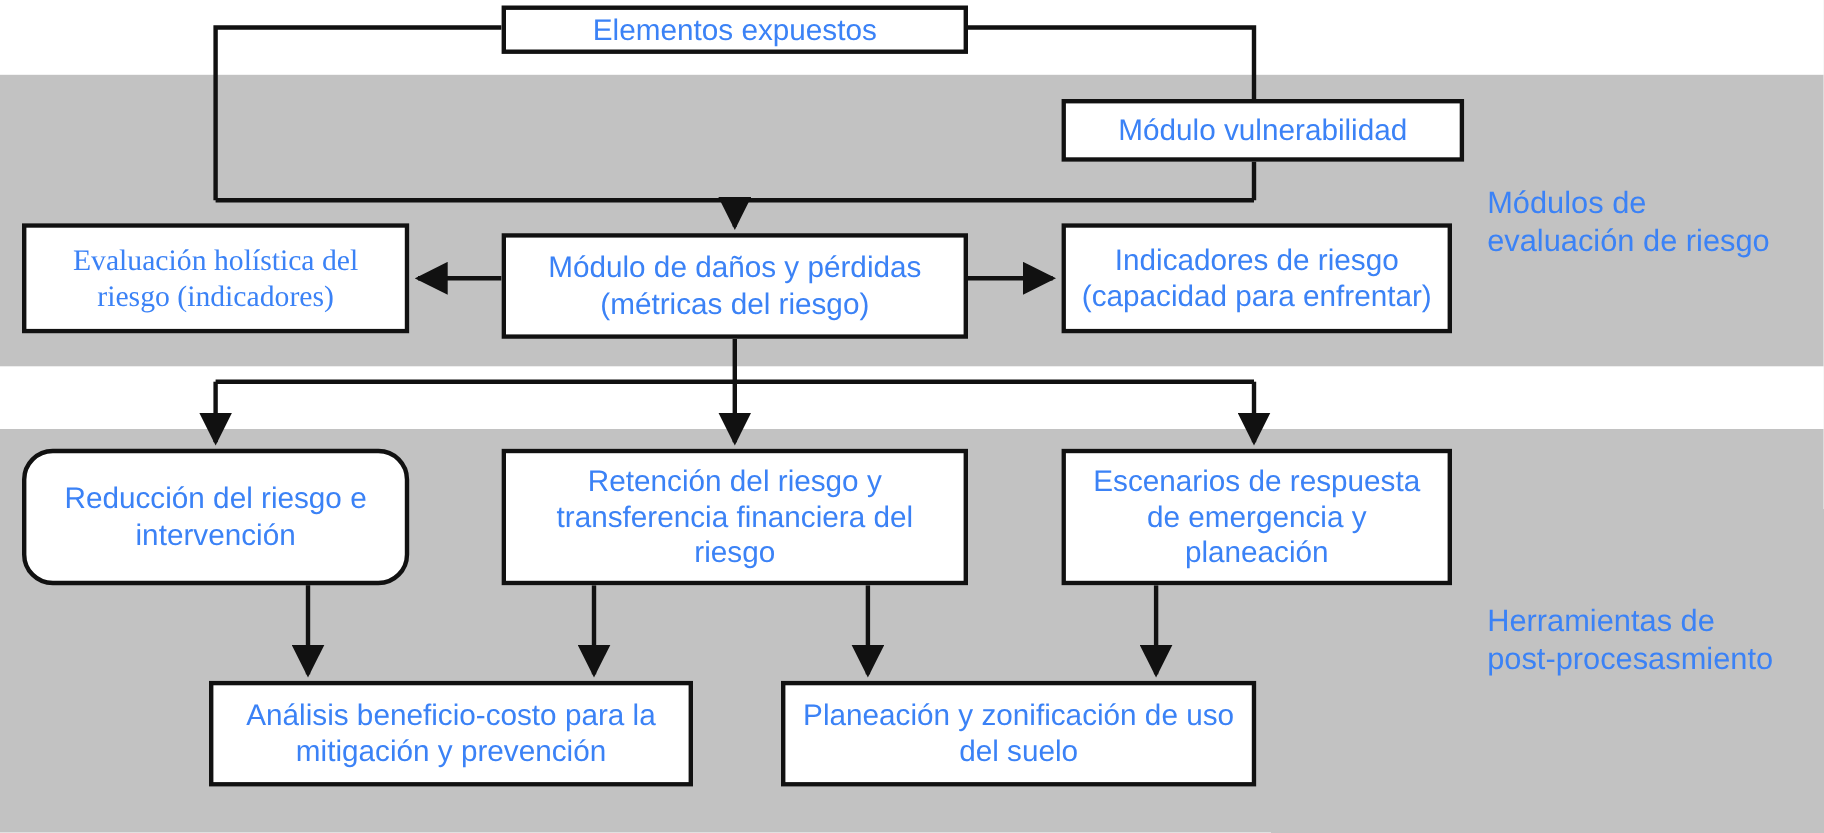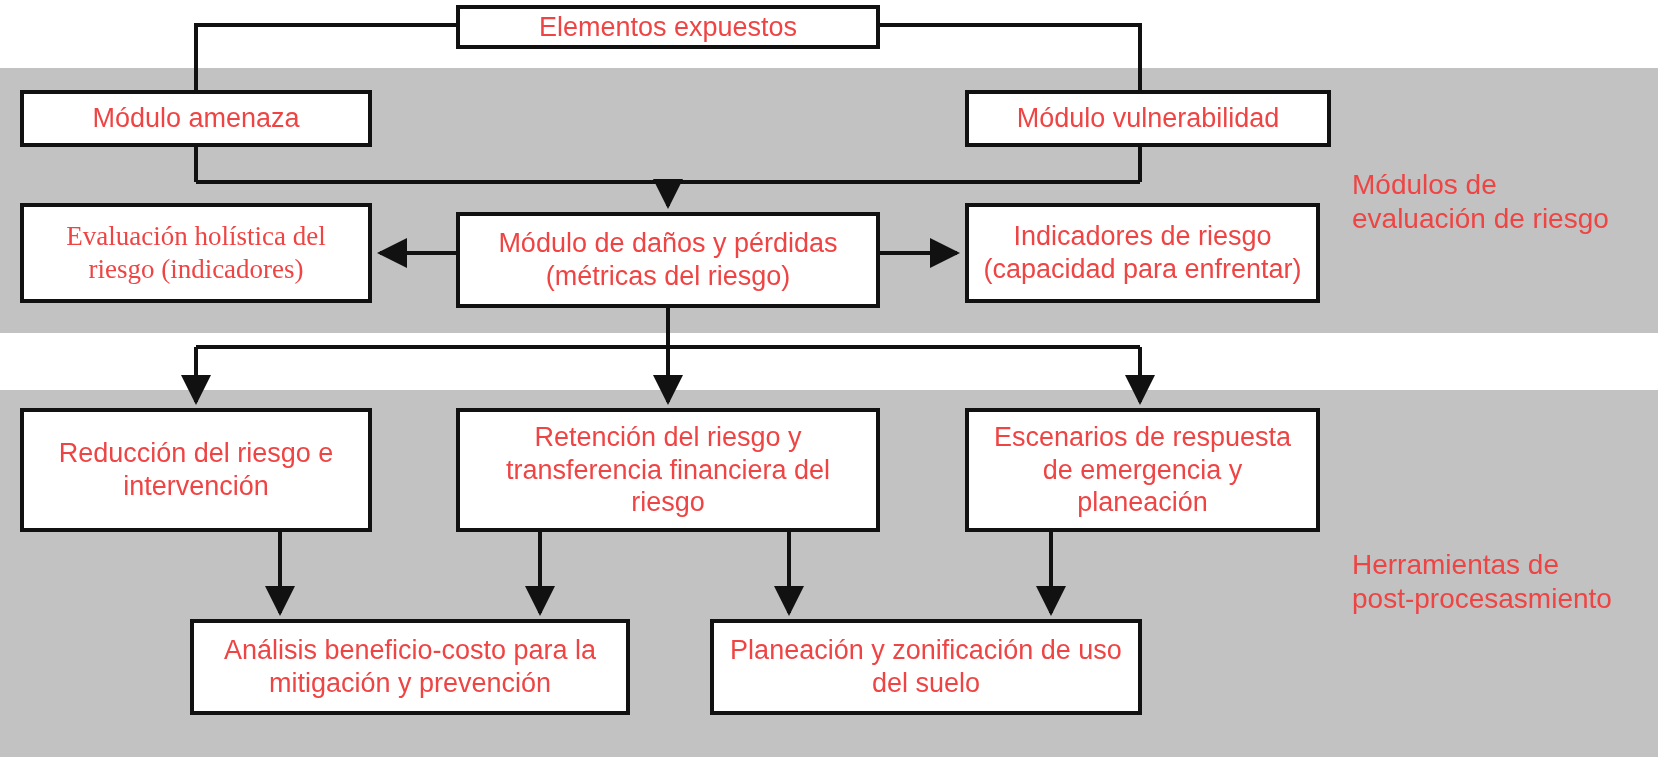--- a/index.html
+++ b/index.html
@@ -8,21 +8,21 @@
     --box_fill:#ffffff;
     --line:#111111;
   }
   html,body{margin:0;padding:0;background:#e8e8e8;}
   .stage{
     position:relative;
     width:1658px;height:757px;
     background:var(--background);
     overflow:hidden;
     font-family:"Liberation Sans","DejaVu Sans",sans-serif;
-    color:#ef4444;
+    color:#3b82f6;
   }
   .band{position:absolute;left:0;width:1658px;background:var(--band);z-index:0;}
   .band.eval{top:68px;height:265px;}
   .band.post{top:390px;height:367px;}
 
   svg.connectors{position:absolute;left:0;top:0;z-index:1;}
   svg.connectors path{stroke:var(--line);stroke-width:4;fill:none;}
   svg.connectors .head{fill:var(--line);stroke:none;}
 
   .node{
@@ -35,21 +35,21 @@
     font-size:27px;line-height:1.22;
     padding:2px 8px;
   }
   
   .n-elementos     {left:456px;top:5px;  width:424px;height:44px;}
   .n-amenaza       {left:20px; top:90px; width:352px;height:57px;}
   .n-vulnerabilidad{left:965px;top:90px; width:366px;height:57px;}
   .n-evaluacion    {left:20px; top:203px;width:352px;height:100px;font-family:Liberation Serif, serif;}
   .n-danos         {left:456px;top:212px;width:424px;height:96px;}
   .n-indicadores   {left:965px;top:203px;width:355px;height:100px;}
-  .n-reduccion     {left:20px; top:408px;width:352px;height:124px;}
+  .n-reduccion     {left:20px; top:408px;width:352px;height:124px;border-radius:28px;}
   .n-retencion     {left:456px;top:408px;width:424px;height:124px;}
   .n-escenarios    {left:965px;top:408px;width:355px;height:124px;}
   .n-analisis      {left:190px;top:619px;width:440px;height:96px;}
   .n-planeacion    {left:710px;top:619px;width:432px;height:96px;}
 
   .band-label{
     position:absolute;z-index:2;
     left:1352px;width:306px;
     text-align:left;
     font-size:28px;line-height:1.2;
@@ -87,23 +87,20 @@
 
     <path d="M280,532 V613" marker-end="url(#arrow)"></path>
     <path d="M540,532 V613" marker-end="url(#arrow)"></path>
     <path d="M789,532 V613" marker-end="url(#arrow)"></path>
     <path d="M1051,532 V613" marker-end="url(#arrow)"></path>
   </svg>
 
   <div class="node n-elementos">
     <span>Elementos expuestos</span>
   </div>
-  <div class="node n-amenaza">
-    <span>Módulo amenaza</span>
-  </div>
   <div class="node n-vulnerabilidad">
     <span>Módulo vulnerabilidad</span>
   </div>
   <div class="node n-evaluacion">
     <span>Evaluación holística del riesgo (indicadores)</span>
   </div>
   <div class="node n-danos">
     <span>Módulo de daños y pérdidas (métricas del riesgo)</span>
   </div>
   <div class="node n-indicadores">

